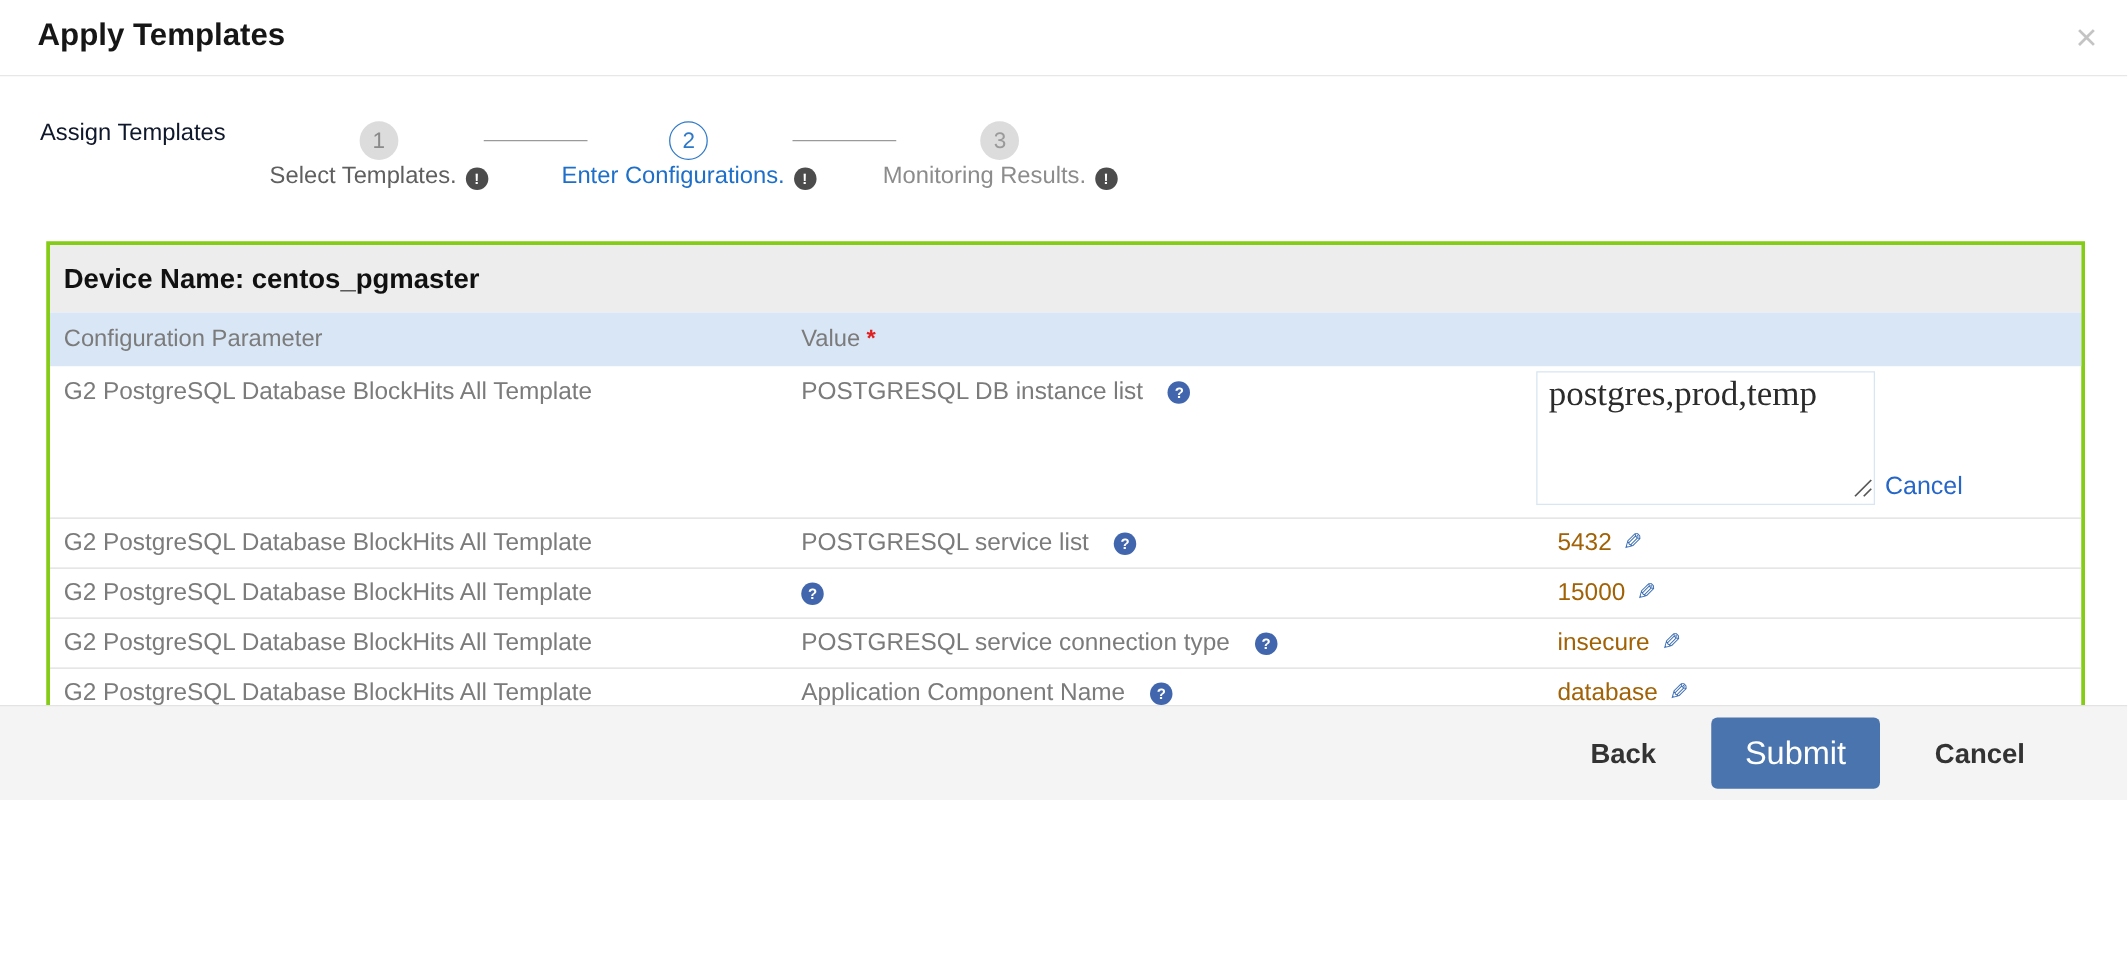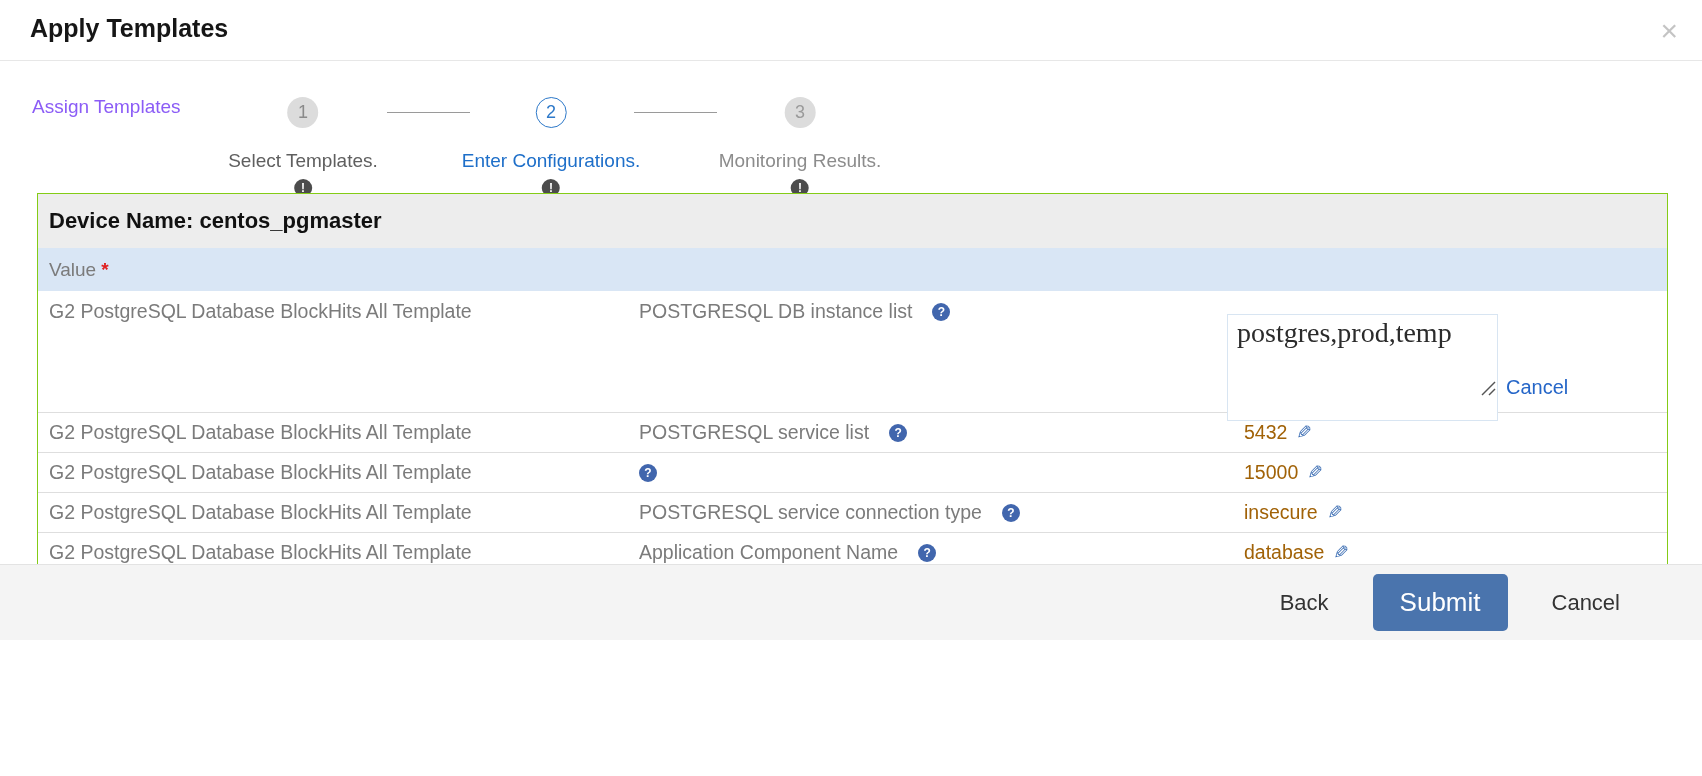--- a/index.html
+++ b/index.html
@@ -6,67 +6,67 @@
   html,body { background:#fff; }
   body { font-family:"Liberation Sans", sans-serif; }
   .modal { position:relative; width:1702px; height:640px; background:#fff; overflow:hidden; }
 
   
   .hdr { position:absolute; top:0; left:0; right:0; height:61px; border-bottom:1px solid #e7e7e7; background:#fff; }
   .hdr-title { position:absolute; left:30px; top:14px; font-size:25px; font-weight:700; color:#161616; }
   .hdr-close { position:absolute; right:16px; top:12px; font-size:30px; color:#c4c4c4; line-height:1; cursor:pointer; padding:4px 8px; }
 
   
-  .assign-label { position:absolute; left:32px; top:96px; font-size:19px; color:#8b5cf6; }
+  .assign-label { position:absolute; left:32px; top:96px; font-size:19px; color:#0f172a; }
   .step { position:absolute; top:97px; transform:translateX(-50%); display:flex; flex-direction:column; align-items:center; width:max-content; }
   .step1 { left:303px; } .step2 { left:551px; } .step3 { left:800px; }
   .step-circle { width:31px; height:31px; border-radius:50%; display:flex; align-items:center; justify-content:center; font-size:18px; }
   .step1 .step-circle { background:#dcdcdc; color:#8a8a8a; }
   .step2 .step-circle { background:#fff; border:1px solid #2e79c9; color:#2e79c9; }
   .step3 .step-circle { background:#dcdcdc; color:#9a9a9a; }
-  .step-label { margin-top:22px; font-size:19px; display:flex; align-items:center; gap:7px; white-space:nowrap;flex-direction:column; }
+  .step-label { margin-top:2px; font-size:19px; display:flex; align-items:flex-end; gap:7px; white-space:nowrap; }
   .step1 .step-label { color:#5f5f5f; }
   .step2 .step-label { color:#1e6fc9; }
   .step3 .step-label { color:#8c8c8c; }
   .excl { width:18px; height:18px; border-radius:50%; background:#4c4c4c; color:#fff; font-size:12px; font-weight:700; display:inline-flex; align-items:center; justify-content:center; flex:0 0 auto; }
   .connector { position:absolute; top:112px; height:0; border-top:1px solid #9a9a9a; }
   .conn1 { left:387px; width:83px; }
   .conn2 { left:634px; width:83px; }
 
   
-  .cfg-table { position:absolute; left:37px; top:193px; width:1631px; border:1px solid #84cc16; background:#fff; }
+  .cfg-table { position:absolute; left:37px; top:193px; width:1631px; border:3px solid #84cc16; background:#fff; }
   .t-device { height:54px; background:#ededed; display:flex; align-items:center; padding-left:11px; font-size:22px; font-weight:700; color:#111; }
   .t-cols { height:43px; background:#d9e6f5; display:grid; grid-template-columns:590px 585px 1fr; align-items:center; color:#7b7b7b; font-size:19px; }
   .t-cols > div { padding-left:11px; }
   .req { color:#e02020; margin-left:5px; font-weight:700; }
   .t-row { display:grid; grid-template-columns:590px 585px 1fr; border-bottom:1px solid #dedede; color:#7b7b7b; font-size:19.5px; }
   .t-row.tall { height:122px; }
   .t-row.tall > div { padding:9px 0 0 11px; }
   .t-row.short { height:40px; align-items:center; }
   .t-row.short > div { padding-left:11px; display:flex; align-items:center; }
   .t-row.empty { height:15px; border-bottom:none; }
   .param-cell { display:flex; align-items:center; gap:20px; }
   .tall .param-cell { align-items:flex-start; }
   .tall .param-cell .qmark { margin-top:3px; }
   .qmark { width:18px; height:18px; border-radius:50%; background:#4166ad; color:#fff; font-size:12px; font-weight:700; display:inline-flex; align-items:center; justify-content:center; flex:0 0 auto; cursor:pointer; }
   .val-cell { display:flex; align-items:center; gap:9px; }
   .val-text { color:#a16207;margin-left:20px; }
   .pencil { color:#3c6eb4; font-size:19px; transform:scaleX(-1); display:inline-block; cursor:pointer; line-height:1; }
 
   
   .edit-cell { position:relative; padding:0 !important; }
-  .edit-area { position:absolute; left:14px; top:23px; width:271px; height:107px; border:1px solid #d8e5f2; background:#fff;
+  .edit-area { position:absolute; left:14px; top:4px; width:271px; height:107px; border:1px solid #d8e5f2; background:#fff;
                font-family:"Liberation Serif", serif; font-size:28px; color:#2b2b2b; padding:2px 9px; resize:none; outline:none; }
   .resize-handle { position:absolute; left:266px; top:90px; cursor:nwse-resize; }
   .edit-cancel { position:absolute; left:293px; top:85px; font-size:20px; color:#2566c8; text-decoration:none; cursor:pointer; }
 
   
   .ftr { position:absolute; left:0; right:0; bottom:0; height:76px; background:#f4f4f4; border-top:1px solid #e3e3e3;
          display:flex; align-items:center; justify-content:flex-end; gap:44px; padding-right:82px; }
-  .btn-plain { background:transparent; border:none; font-family:"Liberation Sans", sans-serif; font-size:22px; color:#333; cursor:pointer; }
+  .btn-plain { background:transparent; border:none; font-family:"Liberation Sans", sans-serif; font-size:22px; color:#333; cursor:pointer;font-weight:bold; }
   .btn-submit { background:#4a74ad; border:none; border-radius:5px; color:#fff; font-family:"Liberation Sans", sans-serif; font-size:26px; padding:13px 27px; cursor:pointer; }
 </style>
 </head>
 <body>
 
 <div class="modal">
 
   <div class="hdr">
     <div class="hdr-title">Apply Templates</div>
     <div class="hdr-close">×</div>
@@ -100,20 +100,21 @@
       <span>Monitoring Results.</span>
       <span class="excl">!</span>
     </div>
   </div>
 
   <div class="cfg-table">
 
     <div class="t-device">Device Name: centos_pgmaster</div>
 
     <div class="t-cols">
+      <div>Configuration Parameter</div>
       <div>
         <span>Value</span><span class="req">*</span>
       </div>
     </div>
 
     <div class="t-row tall">
       <div>G2 PostgreSQL Database BlockHits All Template</div>
       <div>
         <span class="param-cell">
           <span>POSTGRESQL DB instance list</span>

